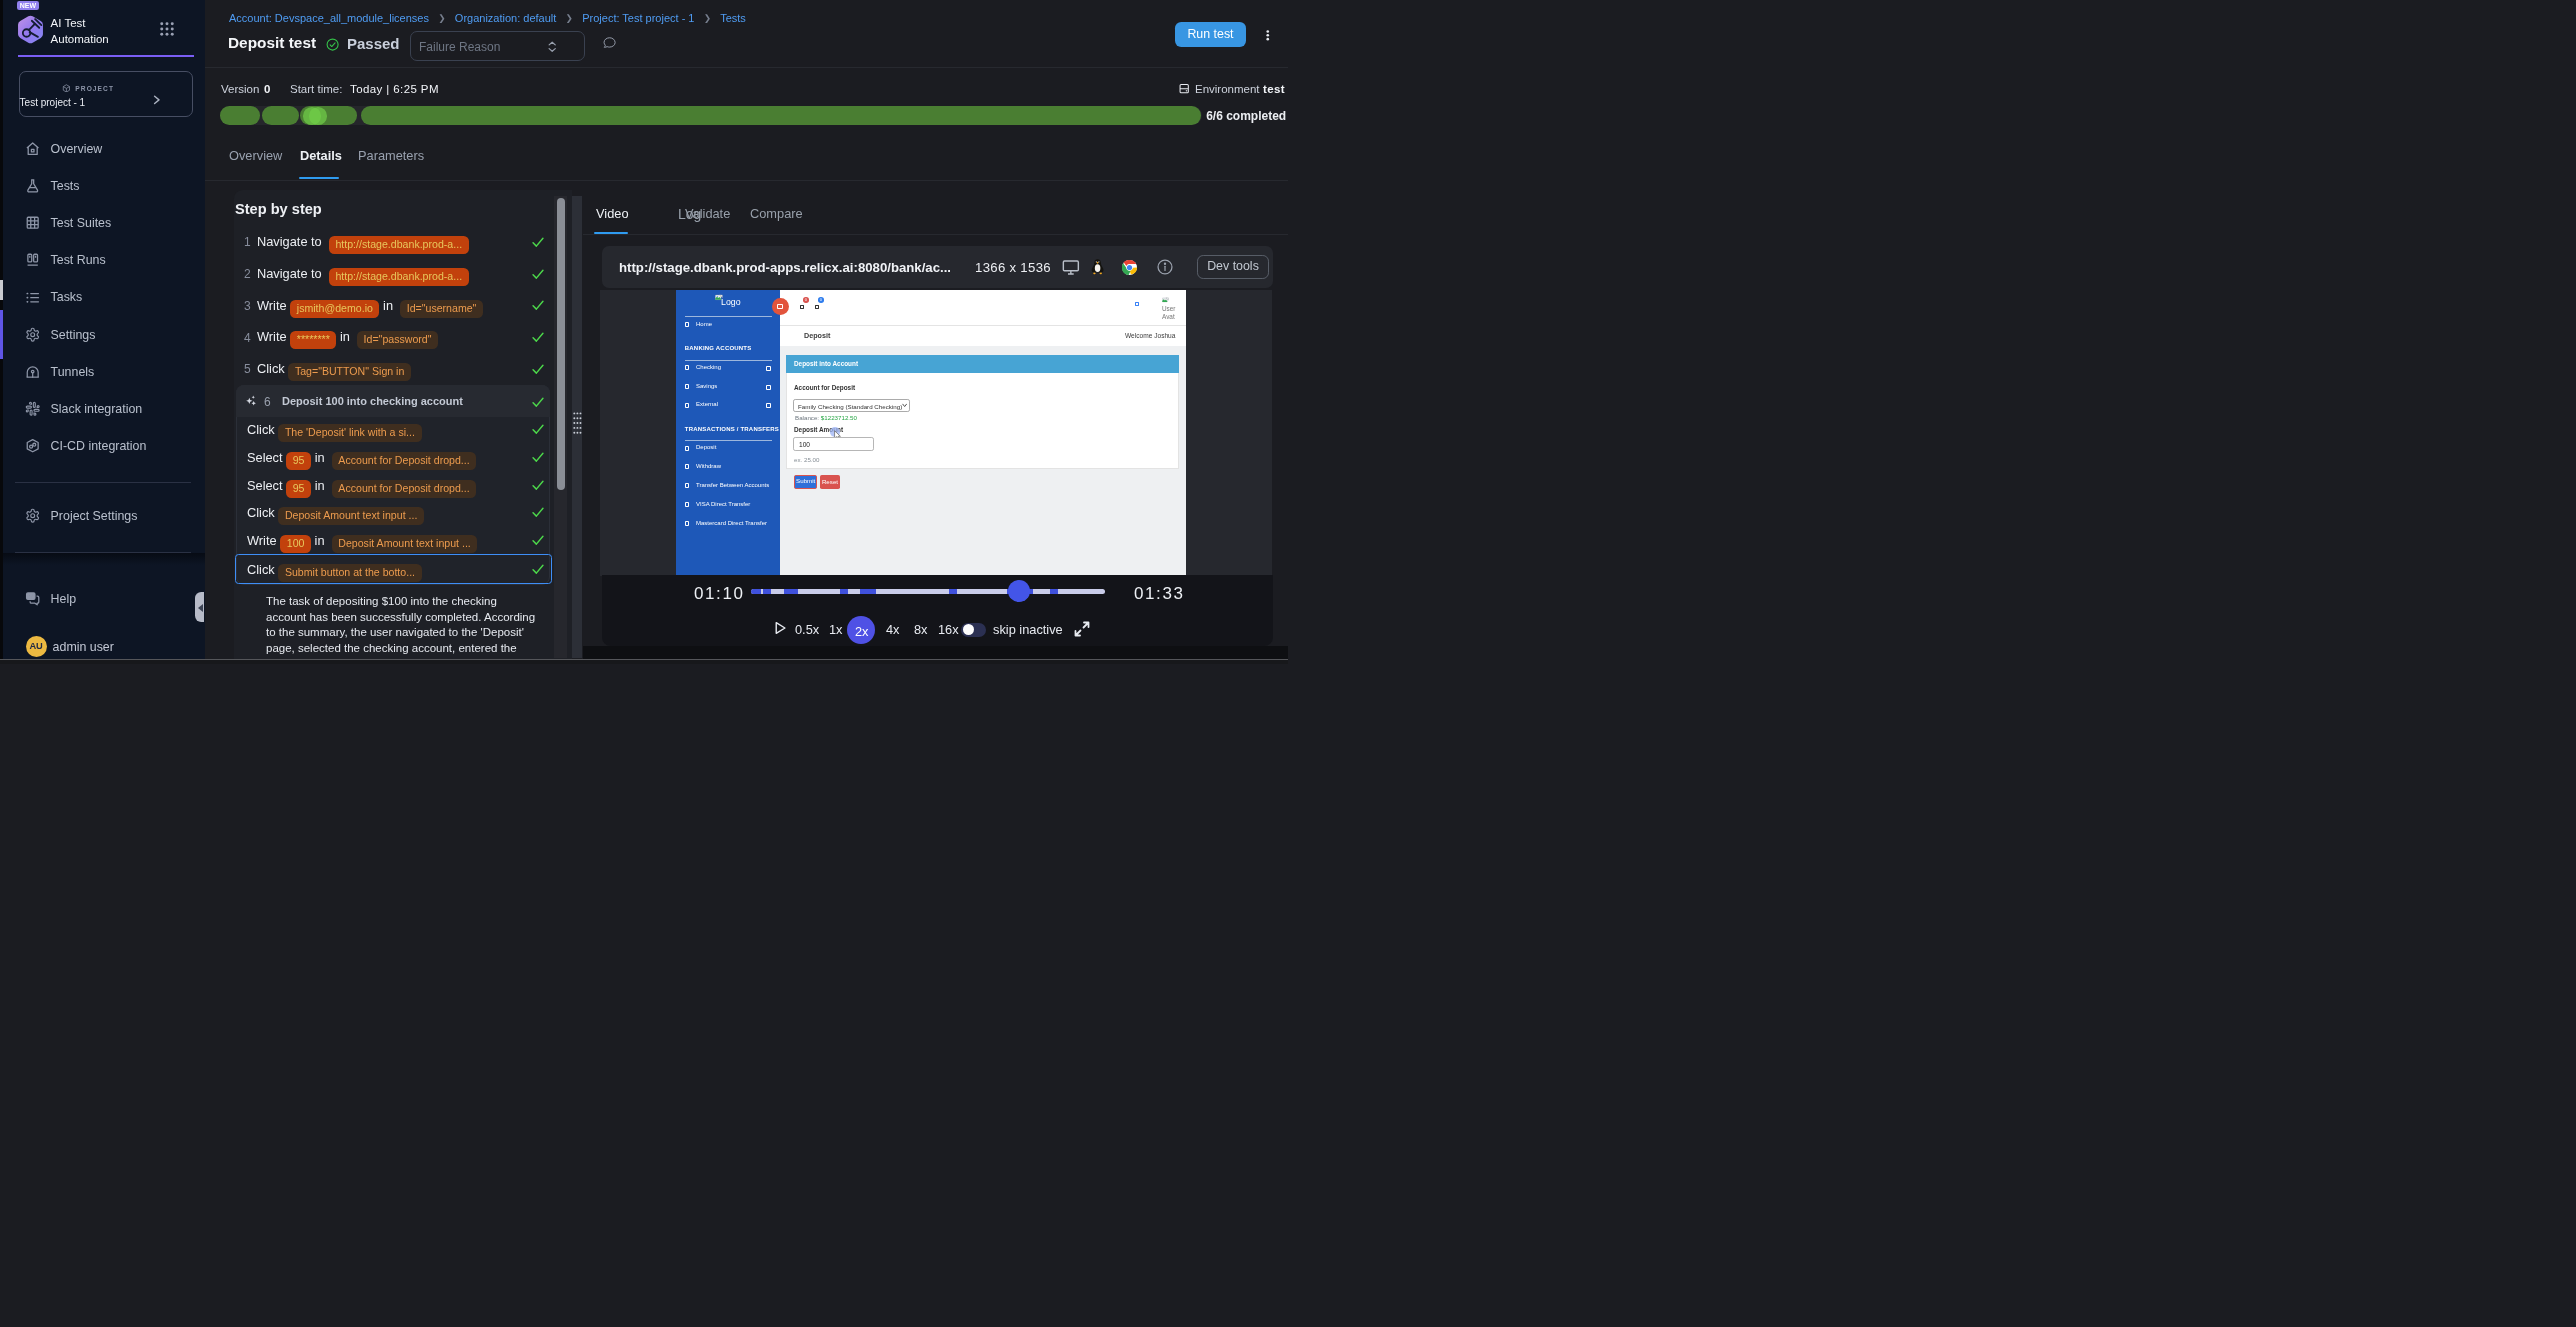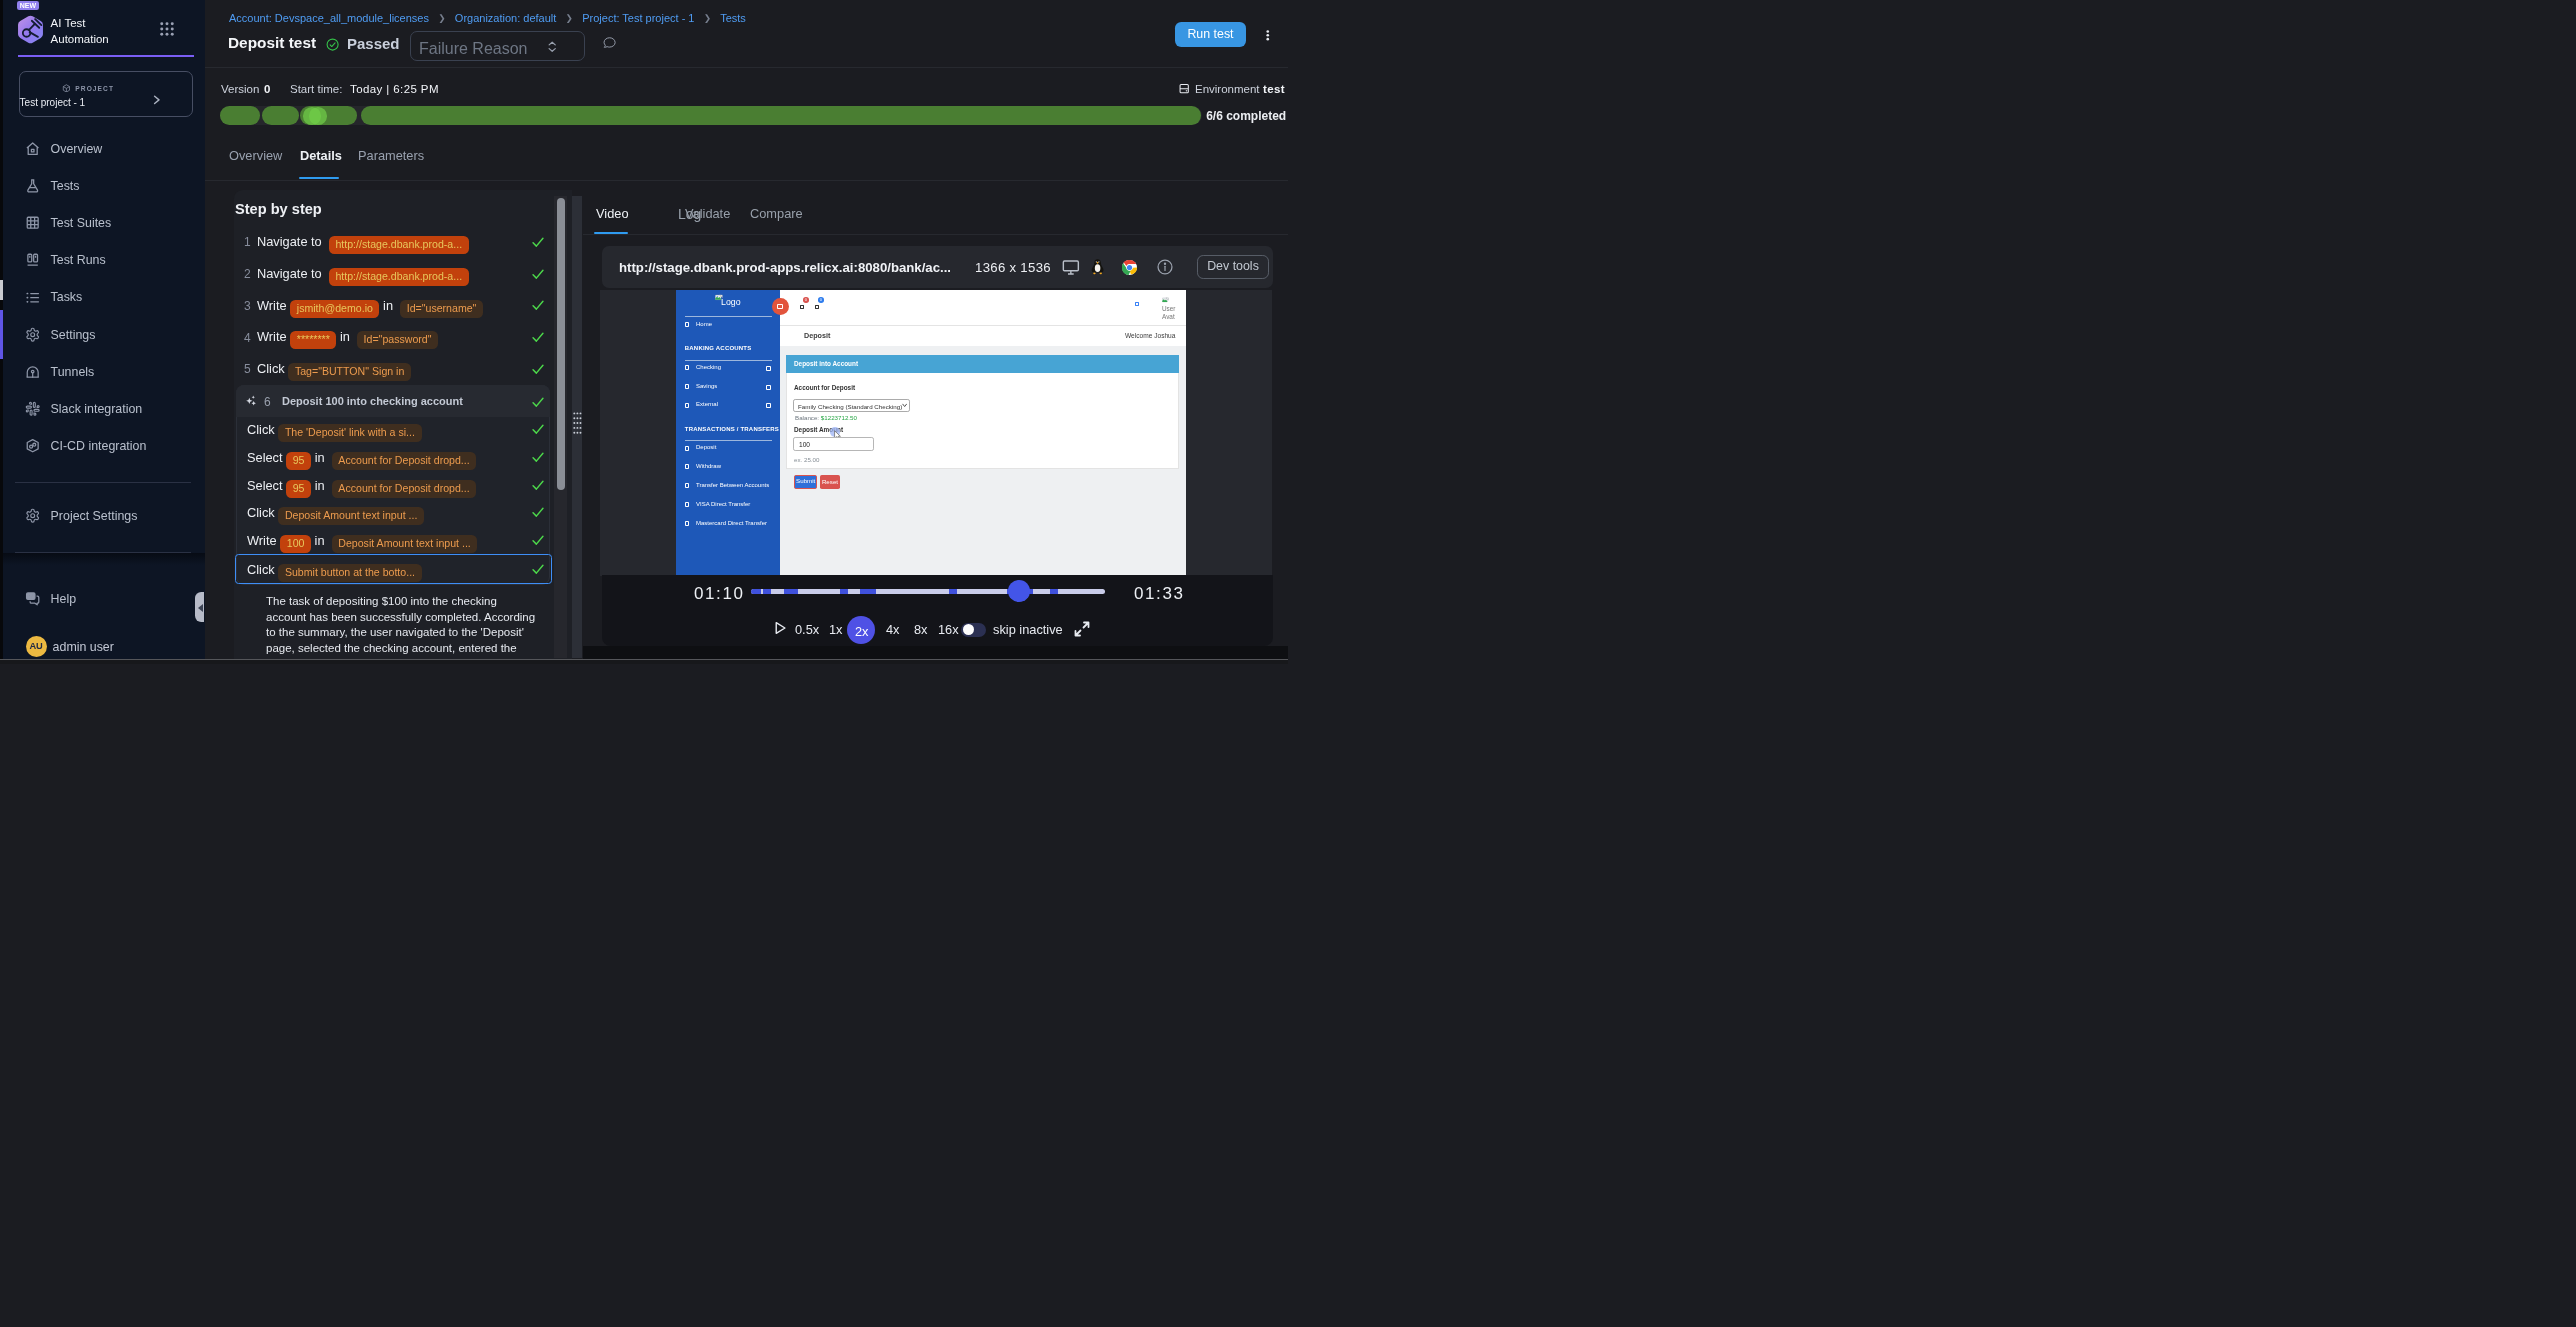--- a/index.html
+++ b/index.html
@@ -136,21 +136,21 @@
 </aside>
 
 <div class="abs" style="left:229px;top:12.4px;font-size:11px;color:#4f9cf3">Account: Devspace_all_module_licenses <span style="color:#767e8d;font-size:8.8px;padding:0 6.2px;vertical-align:1.3px">❯</span> Organization: default <span style="color:#767e8d;font-size:8.8px;padding:0 6.2px;vertical-align:1.3px">❯</span> Project: Test project - 1 <span style="color:#767e8d;font-size:8.8px;padding:0 6.2px;vertical-align:1.3px">❯</span> Tests</div>
 <div class="abs" style="left:228px;top:35px;font-size:15.4px;font-weight:bold;color:#f4f6f9;line-height:15.4px">Deposit test</div>
 <svg class="abs" style="left:326px;top:38px" width="13.2" height="13.2" viewBox="0 0 24 24" fill="none" stroke="#35c24a" stroke-width="2">
     <circle cx="12" cy="12" r="10"></circle>
     <path d="M7.5 12.5l3 3 6-6.5" stroke-linecap="round" stroke-linejoin="round"></path>
   </svg>
 <div class="abs" style="left:347px;top:36px;font-size:15px;font-weight:bold;color:#c9cfdb;line-height:15px">Passed</div>
 <div class="abs" style="left:410px;top:31px;width:175px;height:30px;border:0.9px solid #3a4150;border-radius:7px">
-  <div style="margin:7.5px 0 0 8px;font-size:16px;color:#6e7684">Failure Reason</div>
+  <div style="margin:7.5px 0 0 8px;font-size:12px;color:#6e7684">Failure Reason</div>
   <svg class="abs" style="left:137px;top:8.8px" width="8.4" height="11.5" viewBox="0 0 11 15" fill="none" stroke="#99a0ae" stroke-width="1.6" stroke-linecap="round" stroke-linejoin="round">
       <path d="M1.5 5 5.5 1.5 9.5 5M1.5 10 5.5 13.5 9.5 10"></path>
     </svg>
 </div>
 <svg class="abs" style="left:603px;top:35px" width="13.2" height="15" viewBox="0 0 25 24" fill="none" stroke="#9aa1b0" stroke-width="1.8">
     <path d="M12.5 3C6.7 3 2 6.9 2 11.7c0 2.1.9 4 2.4 5.5-.3 1.5-1.1 3-2 3.9 1.7.2 3.9-.4 5.4-1.3 1.4.6 3 .9 4.7.9 5.8 0 10.5-3.9 10.5-8.7S18.3 3 12.5 3z"></path>
   </svg>
 <div class="abs" style="left:1175px;top:22px;width:71px;height:25px;background:#3896e3;border-radius:6.2px;color:#fff;font-size:12.4px;text-align:center;line-height:24px">Run test</div>
 <svg class="abs" style="left:1266px;top:30px" width="3.5" height="10.6" viewBox="0 0 4 12" fill="#e8eaf0">
     <circle cx="2" cy="1.6" r="1.5"></circle>

